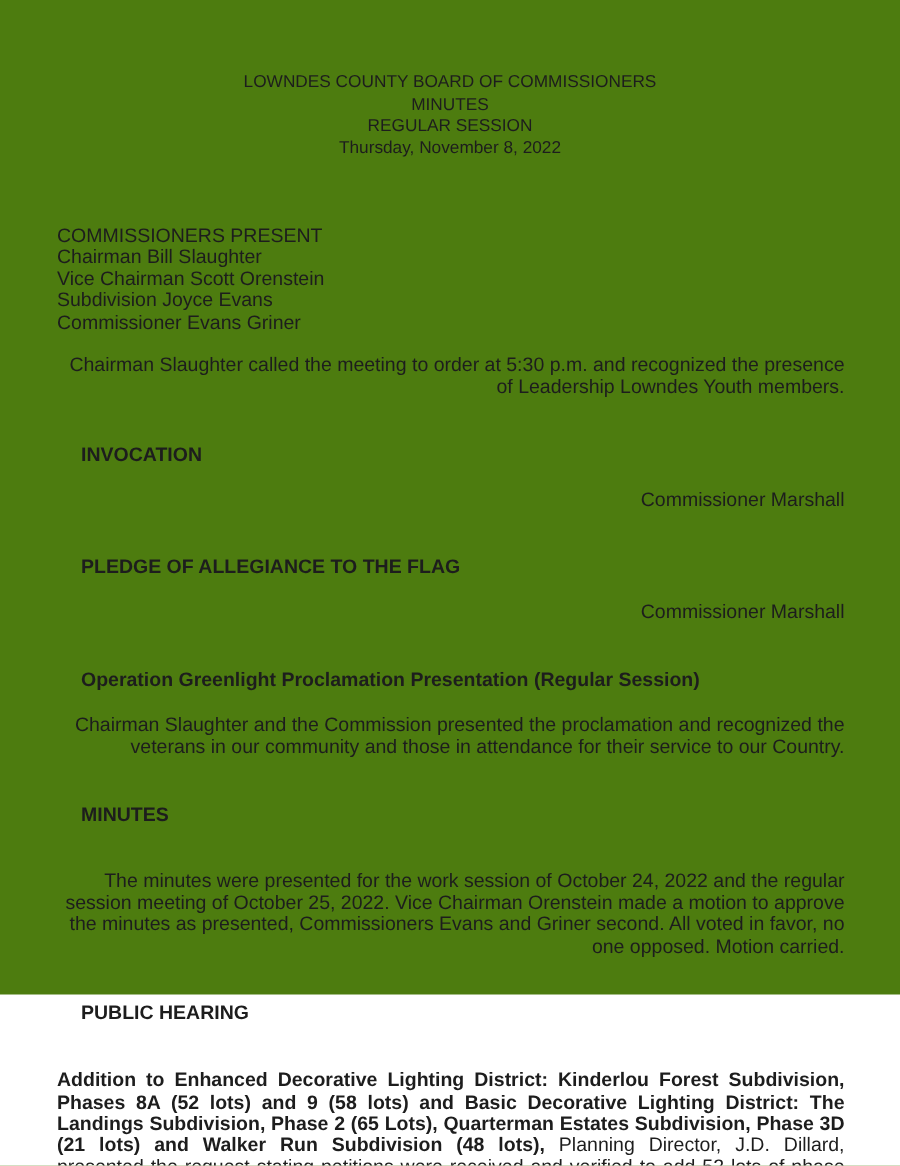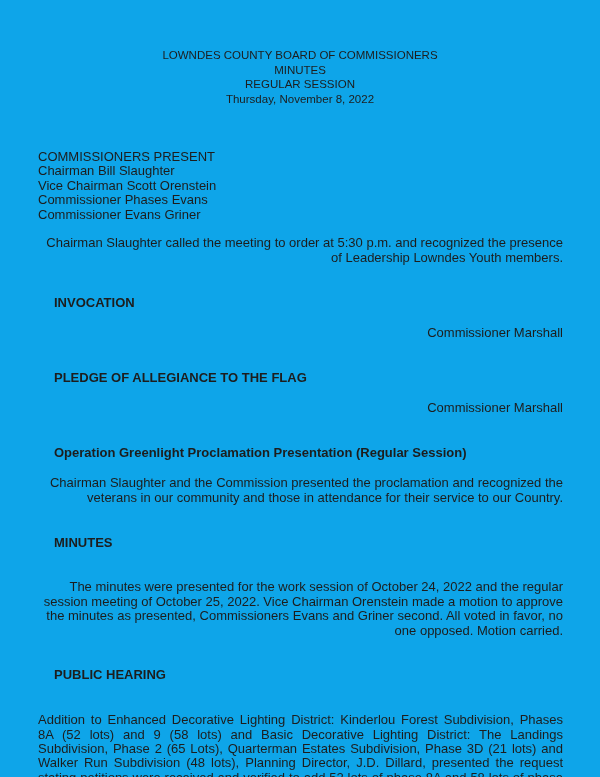--- a/index.html
+++ b/index.html
@@ -12,22 +12,22 @@
     height: 777px;
     overflow: hidden;
     font-family: "Liberation Sans", sans-serif;
     color: #1a1a1a;
     -webkit-font-smoothing: antialiased;
   }
 
   .page {
     position: relative;
     width: 600px;
-    height: 777px;
-    background: #0ea5e9;
+    height: 663px;
+    background: #4d7c0f;
     box-sizing: border-box;
   }
 
   
   .doc-header {
     position: absolute;
     left: 0;
     top: 48px;
     width: 600px;
     text-align: center;
@@ -68,21 +68,21 @@
   .spacer {
     height: 14.4px;
   }
 
   .hd {
     font-weight: bold;
     margin: 16px;
   }
 
   .bold-run {
-    font-weight: normal;
+    font-weight: bold;
   }
 
   
   .hearing {
     word-spacing: 0.1px;
   }
 </style>
 </head>
 <body>
 
@@ -93,21 +93,21 @@
     <div>MINUTES</div>
     <div>REGULAR SESSION</div>
     <div>Thursday, November 8, 2022</div>
   </div>
 
   <div class="body-col">
 
     <div class="line">COMMISSIONERS PRESENT</div>
     <div class="line">Chairman Bill Slaughter</div>
     <div class="line">Vice Chairman Scott Orenstein</div>
-    <div class="line">Commissioner Phases Evans</div>
+    <div class="line">Subdivision Joyce Evans</div>
     <div class="line">Commissioner Evans Griner</div>
 
     <div class="spacer"></div>
 
     <p class="para">Chairman Slaughter called the meeting to order at 5:30 p.m. and recognized the presence of Leadership Lowndes Youth members.</p>
 
     <div class="spacer"></div>
 
     <p class="hd">INVOCATION</p>
     <p class="para">Commissioner Marshall</p>

